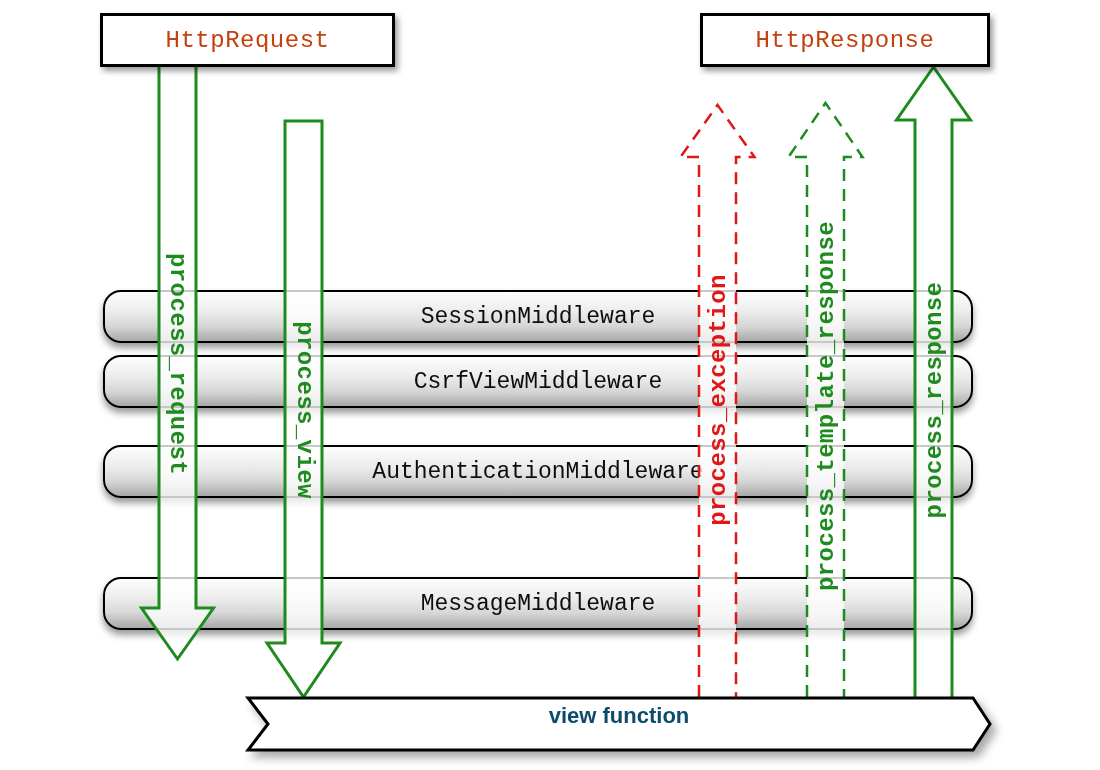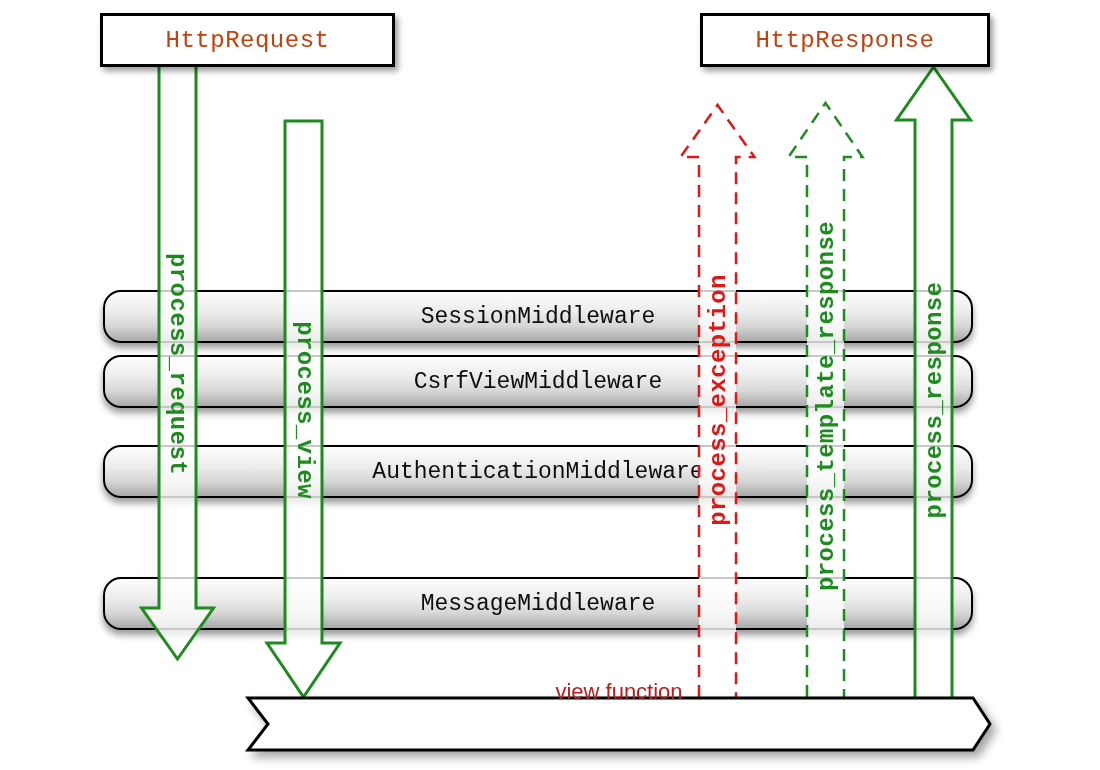--- a/index.html
+++ b/index.html
@@ -42,23 +42,23 @@
   .albl.up{transform:translate(-50%,-50%) rotate(-90deg);}
   .green{color:#1e8b1e;}
   .red{color:#e01717;}
   #lbl-request{left:177px;top:364px;}
   #lbl-view{left:304px;top:410px;}
   #lbl-exception{left:718px;top:400px;}
   #lbl-template{left:826px;top:406px;}
   #lbl-response{left:934px;top:400px;}
   
   #banner-label{
-    position:absolute;left:619px;top:692px;transform:translate(-50%,-50%);
+    position:absolute;left:619px;top:716px;transform:translate(-50%,-50%);
     z-index:5;font-family:"Liberation Sans","DejaVu Sans",sans-serif;
-    font-size:22px;color:#b91c1c;white-space:nowrap;
+    font-size:22px;color:#0c4a6e;white-space:nowrap;font-weight:bold;
   }
 </style>
 </head>
 <body>
 
 <div id="canvas">
 
   <div class="bar bar-2">
     <span>SessionMiddleware</span>
   </div>

